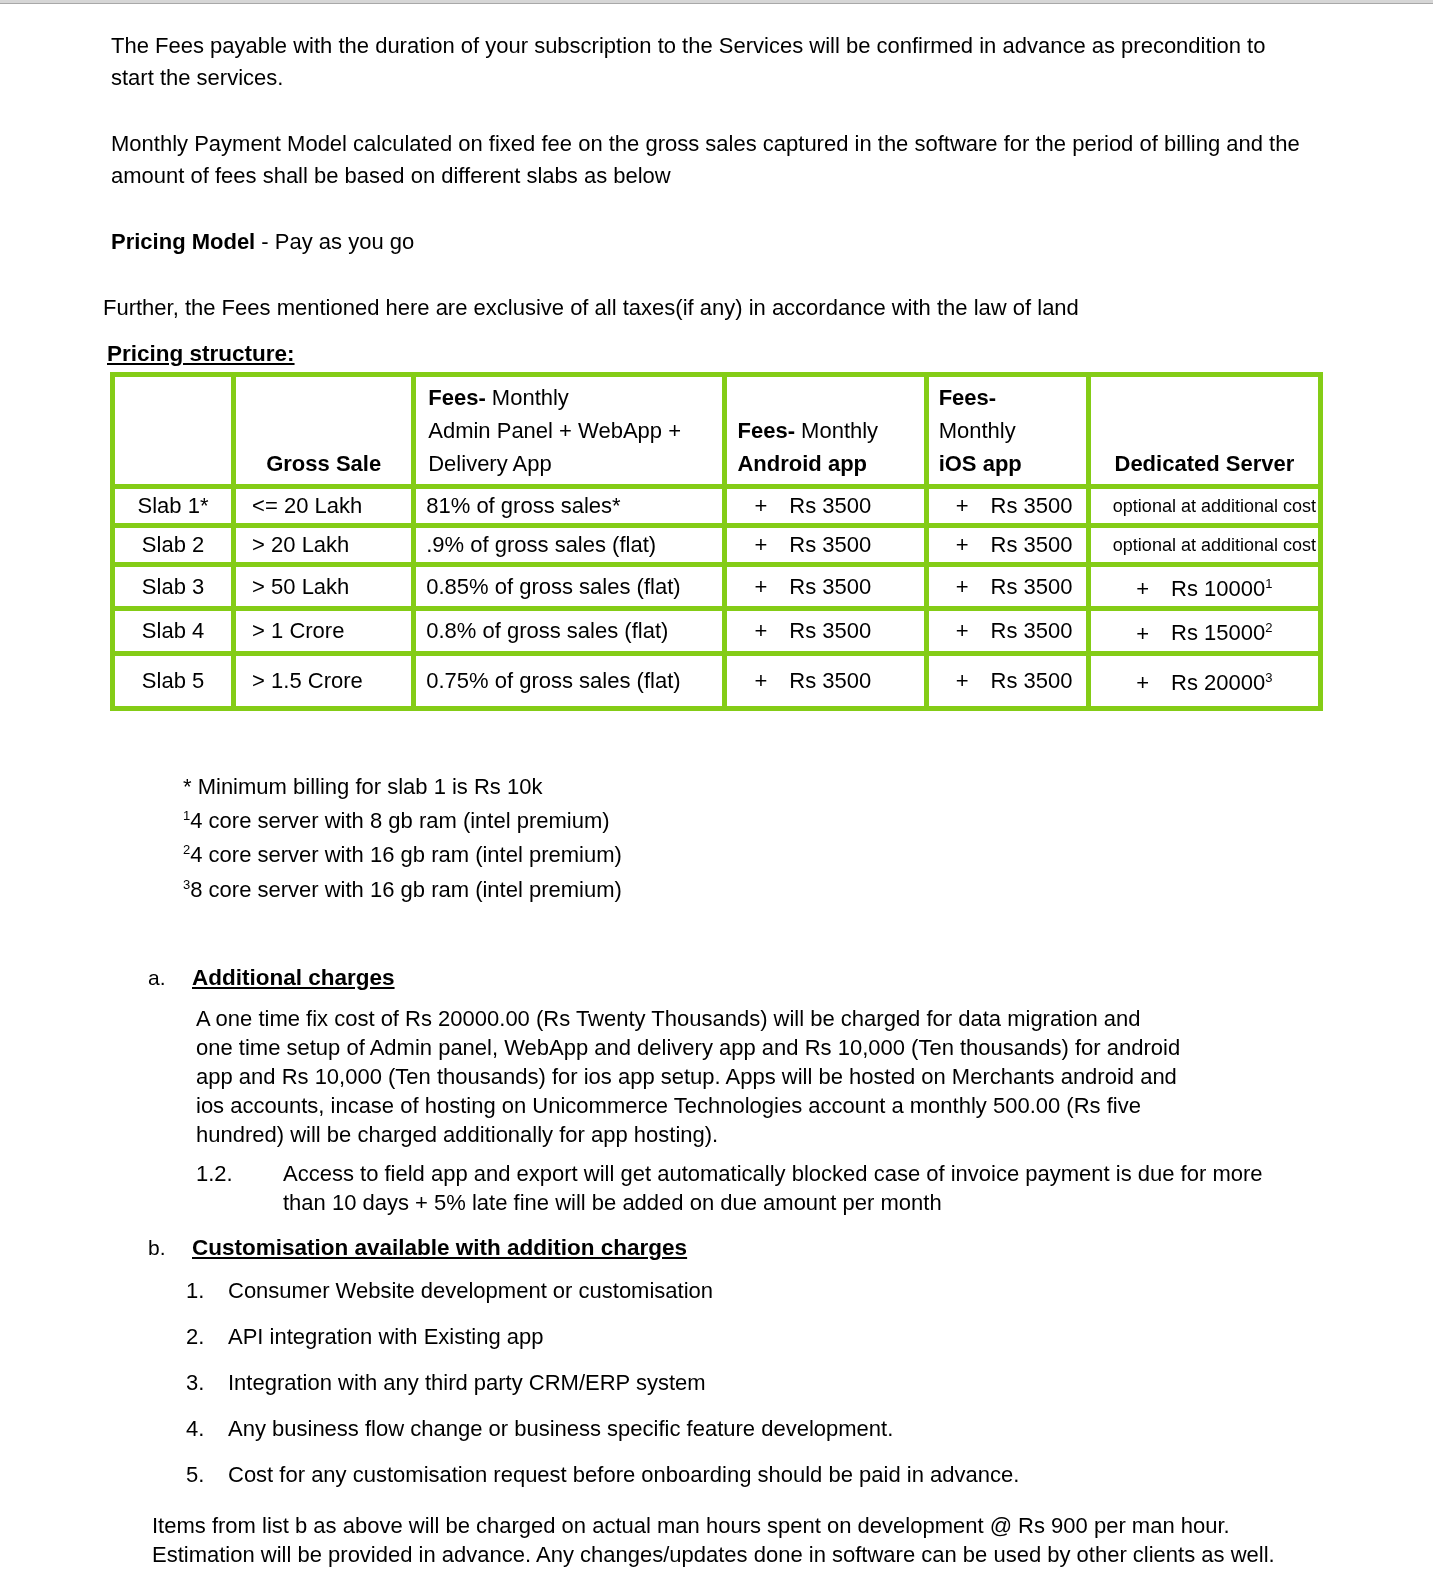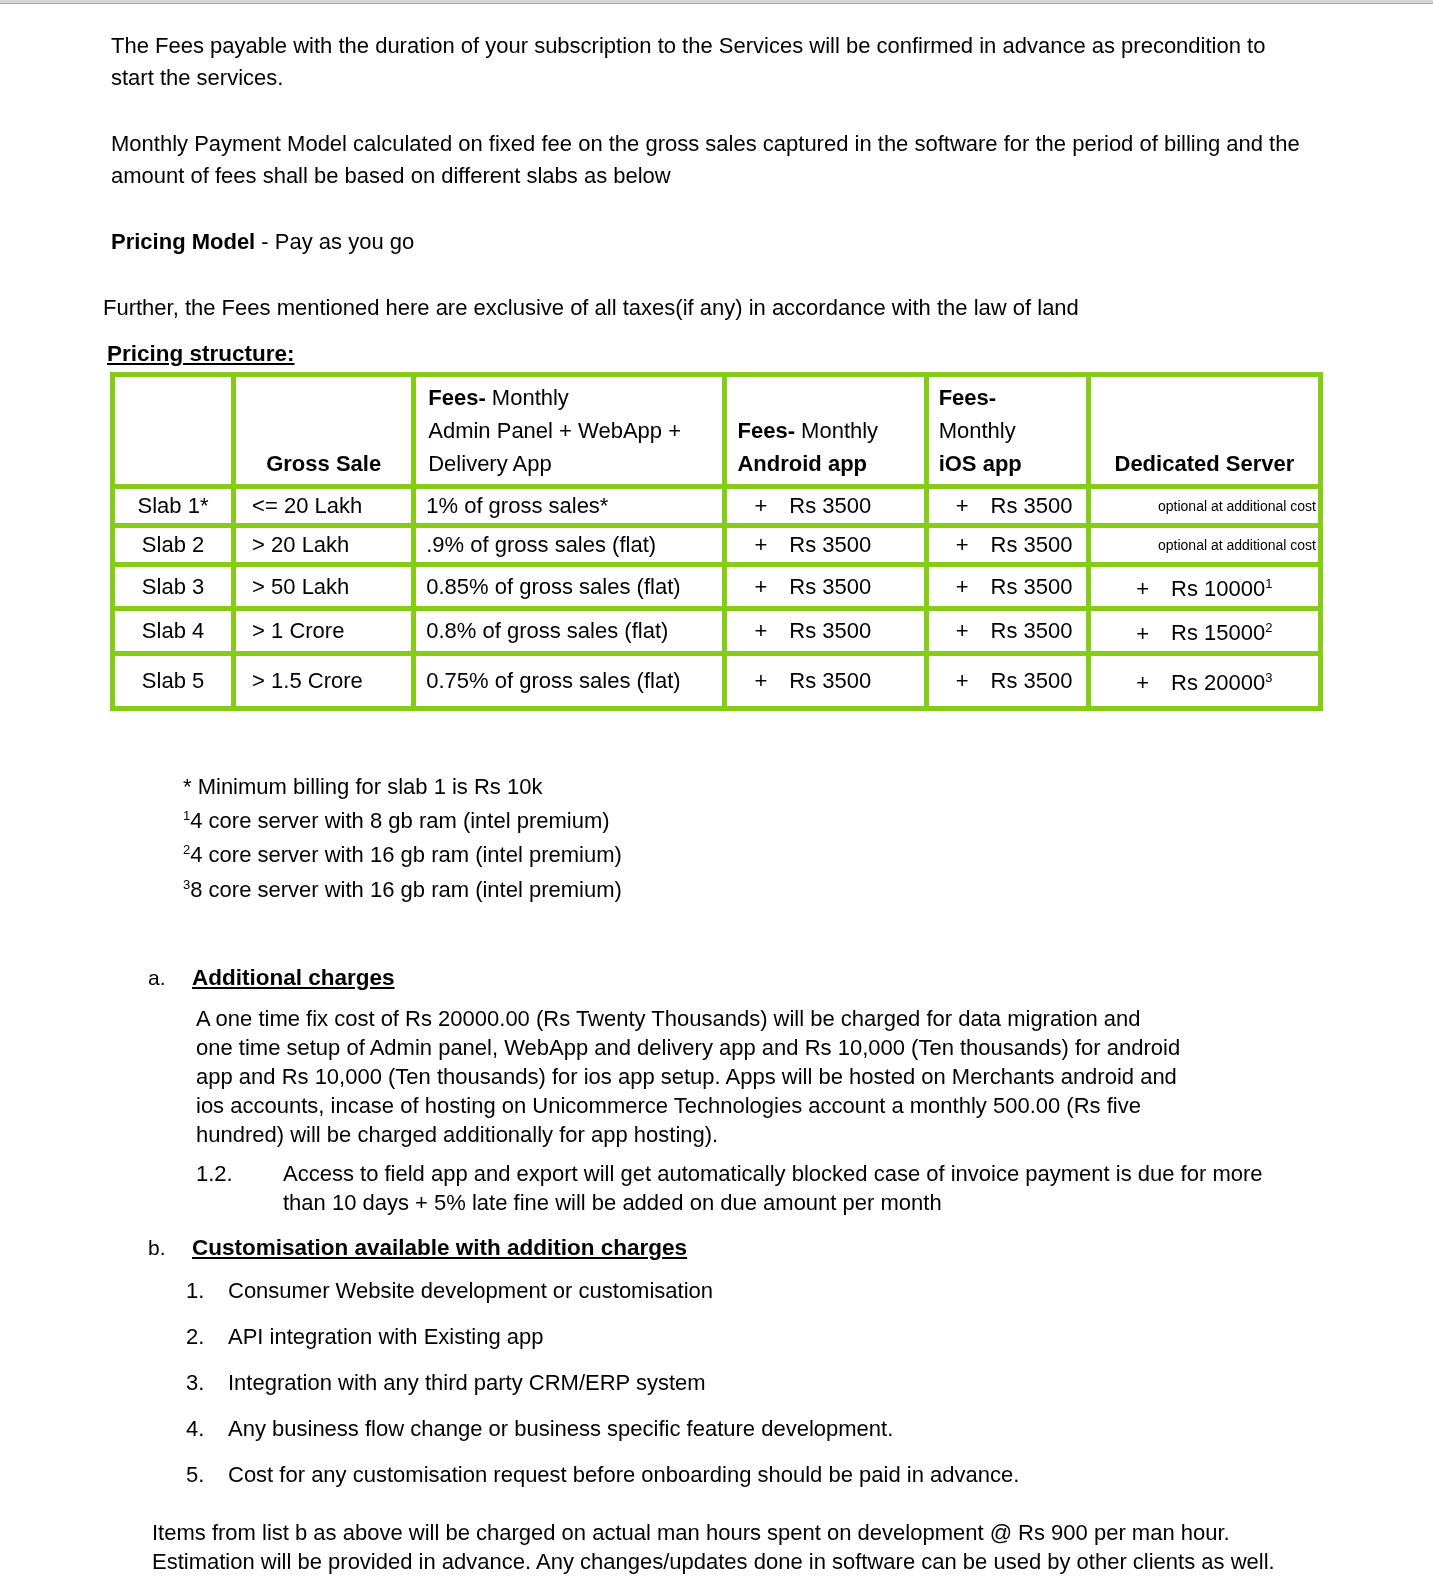--- a/index.html
+++ b/index.html
@@ -47,21 +47,21 @@
   th.h-ios   { vertical-align:top; text-align:left; padding-left:10px; }
   th.h-srv   { vertical-align:bottom; text-align:center; font-weight:bold; }
 
   td { font-size:22px; }
   td.c-slab  { text-align:center; }
   td.c-gross { padding-left:16px; }
   td.c-fees  { padding-left:10px; }
   .plus-wrap { display:flex; gap:22px; padding-left:26px; align-items:baseline; }
   .plus-wrap-center { display:flex; gap:22px; justify-content:center; align-items:baseline; }
   td.c-srv-note {
-    font-size:14px; text-align:right; white-space:nowrap;
+    font-size:18px; text-align:right; white-space:nowrap;
     padding:0 2px 0 0;
   }
   sup.srv-sup { font-size:13px; }
 
   .footnotes { margin:56px 0 0 80px; font-size:22px; line-height:29px; }
   .footnotes sup { font-size:13px; }
 
   .section { margin-left:45px; }
   .section-a { margin-top:58px; }
   .section-b { margin-top:15px; }
@@ -69,21 +69,21 @@
   .section-label { width:44px; font-size:21px; flex:none; }
   .section-title { font-weight:bold; text-decoration:underline; font-size:22.5px; }
 
   .num-item { display:flex; margin-top:10px; margin-left:48px; line-height:29px; }
   .num-item .num { width:87px; flex:none; }
   .num-item .txt { max-width:985px; }
 
   .b-item { display:flex; margin-top:7px; margin-left:38px; line-height:39px; }
   .b-item .num { width:42px; flex:none; }
 
-  .closing { margin:24px 0 0 49px; max-width:1130px; line-height:29px; }
+  .closing { margin:17px 0 0 49px; max-width:1130px; line-height:29px; }
 </style>
 </head>
 <body>
 
 <div class="top-edge"></div>
 
 <div class="content">
 
   <p class="para">The Fees payable with the duration of your subscription to the Services will be confirmed in advance as precondition to start the services.</p>
 
@@ -121,21 +121,21 @@
         <div class="b">Fees-</div>
         <div>Monthly</div>
         <div class="b">iOS app</div>
       </th>
       <th class="h-srv">Dedicated Server</th>
     </tr>
 
     <tr class="r">
       <td class="c-slab">Slab 1*</td>
       <td class="c-gross">&lt;= 20 Lakh</td>
-      <td class="c-fees">1% of gross sales*</td>
+      <td class="c-fees">81% of gross sales*</td>
       <td>
             <div class="plus-wrap">
               <span>+</span>
               <span>Rs 3500</span>
             </div>
           </td>
       <td>
             <div class="plus-wrap">
               <span>+</span>
               <span>Rs 3500</span>

